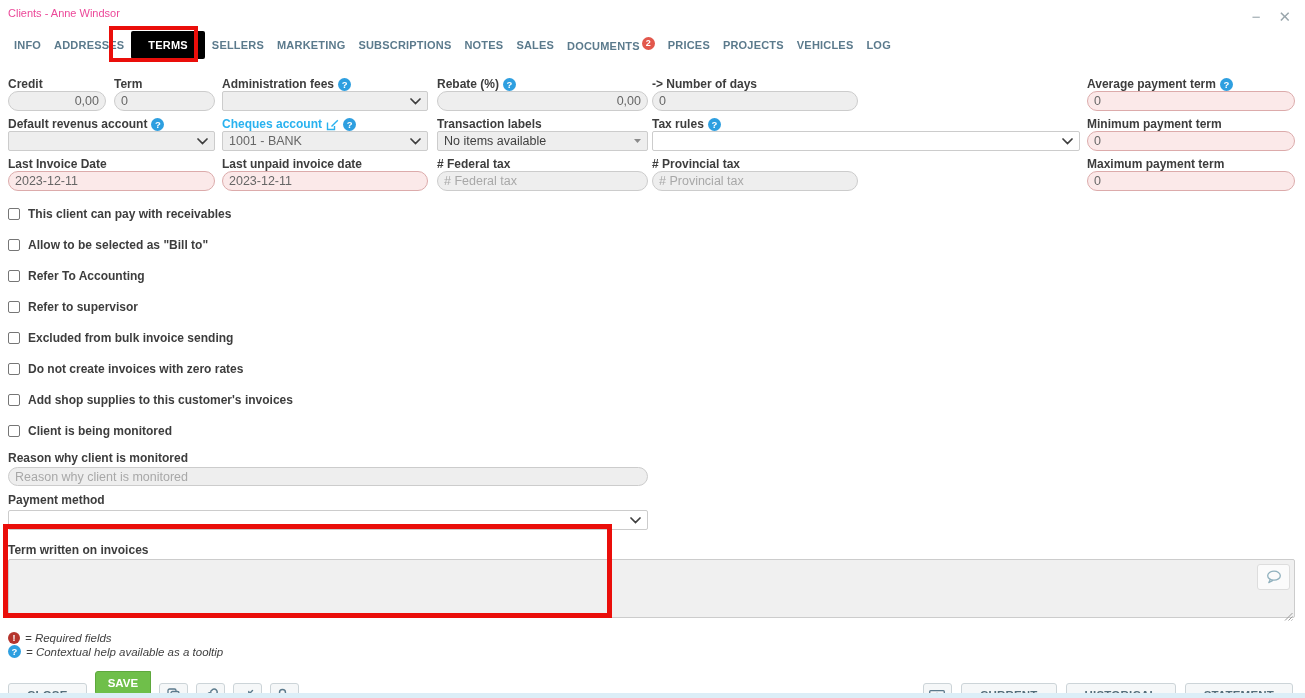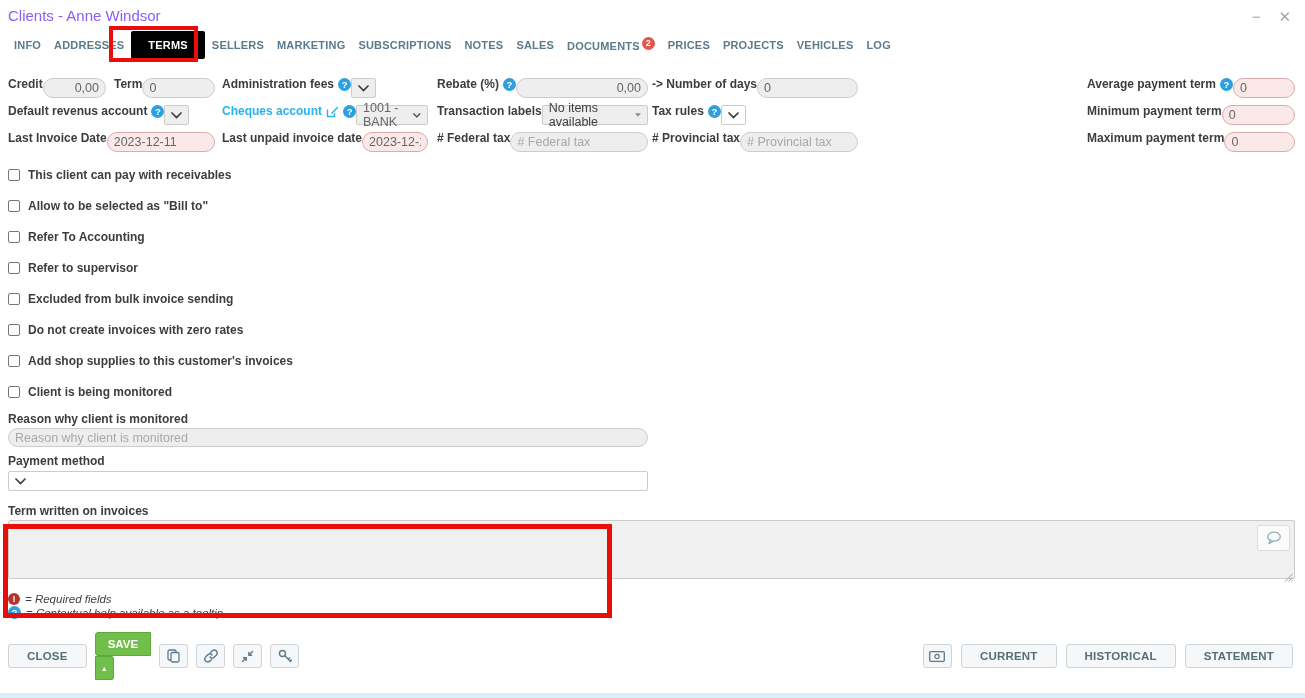--- a/index.html
+++ b/index.html
@@ -3,43 +3,43 @@
 <meta charset="utf-8">
 <style>
   * { box-sizing: border-box; }
   html,body { margin:0; padding:0; background:#fff; }
   .screen {
     position:relative; width:1305px; height:698px; background:#fff;
     font-family:"Liberation Sans", sans-serif; overflow:hidden; color:#3d3d3d;
   }
   
   .titlebar { display:flex; justify-content:space-between; align-items:flex-start; padding:7px 14px 0 8px; height:25px; }
-  .title { font-size:15px; color:#8b5cf6; }
+  .title { font-size:11px; color:#ec4899; }
   .winctrl { display:flex; gap:18px; color:#9aa6ac; font-size:15px; line-height:15px; margin-top:2px; }
   
   .tabs { display:flex; align-items:center; padding:0 8px; margin-top:6px; height:27px; }
   .tab { font-size:11px; font-weight:700; color:#5b7a8c; padding:8px 6px; margin-right:1px; letter-spacing:.2px; white-space:nowrap; cursor:default; }
   .tab.active { background:#000000; color:#fff; border-radius:2px; padding:8px 17px; }
   .badge { display:inline-block; background:#e2574c; color:#fff; width:13px; height:13px; border-radius:50%;
            font-size:9px; line-height:13px; text-align:center; vertical-align:4px; margin-left:2px; font-weight:700; }
   
   .frow { display:flex; padding:0 10px 0 8px; }
   .mt-row1 { margin-top:20px; } .mt-row { margin-top:7px; }
-  .field { display:flex; flex-direction:row; }
+  .field { display:flex; flex-direction:column; }
   .flabel { font-size:12px; font-weight:700; color:#3d3d3d; height:13px; line-height:13px;
             display:flex; align-items:center; gap:4px; white-space:nowrap; }
   .flabel.link { color:#29b2ef; }
   .tin { height:20px; border:1px solid #ccc; border-radius:10px; background:#fff;
          font-family:"Liberation Sans",sans-serif; font-size:12.5px; padding:0 6px; color:#666; width:100%; outline:none; }
   .tin.gray { background:#eee; }
   .tin.pink { background:#fbe9e9; border-color:#dcabab; }
   .tin.num { text-align:right; }
   input::placeholder { color:#a8a8a8; opacity:1; }
   .sel { height:20px; border:1px solid #ccc; border-radius:2px; background:#eee; display:flex; align-items:center;
-         justify-content:flex-start; padding:0 6px; color:#666; font-size:12.5px; cursor:pointer; }
+         justify-content:space-between; padding:0 6px; color:#666; font-size:12.5px; cursor:pointer; }
   .sel.white { background:#fff; }
   .sel .muted { color:#404040; }
   .w-credit { width:98px; margin-right:8px; }
   .w-term   { width:101px; margin-right:7px; }
   .w-c1 { width:207px; margin-right:7px; }
   .w-c2 { width:206px; margin-right:9px; }
   .w-c3 { width:211px; margin-right:4px; }
   .w-c4 { width:206px; }
   .w-tax { width:428px; }
   .w-last { width:208px; margin-left:auto; }

